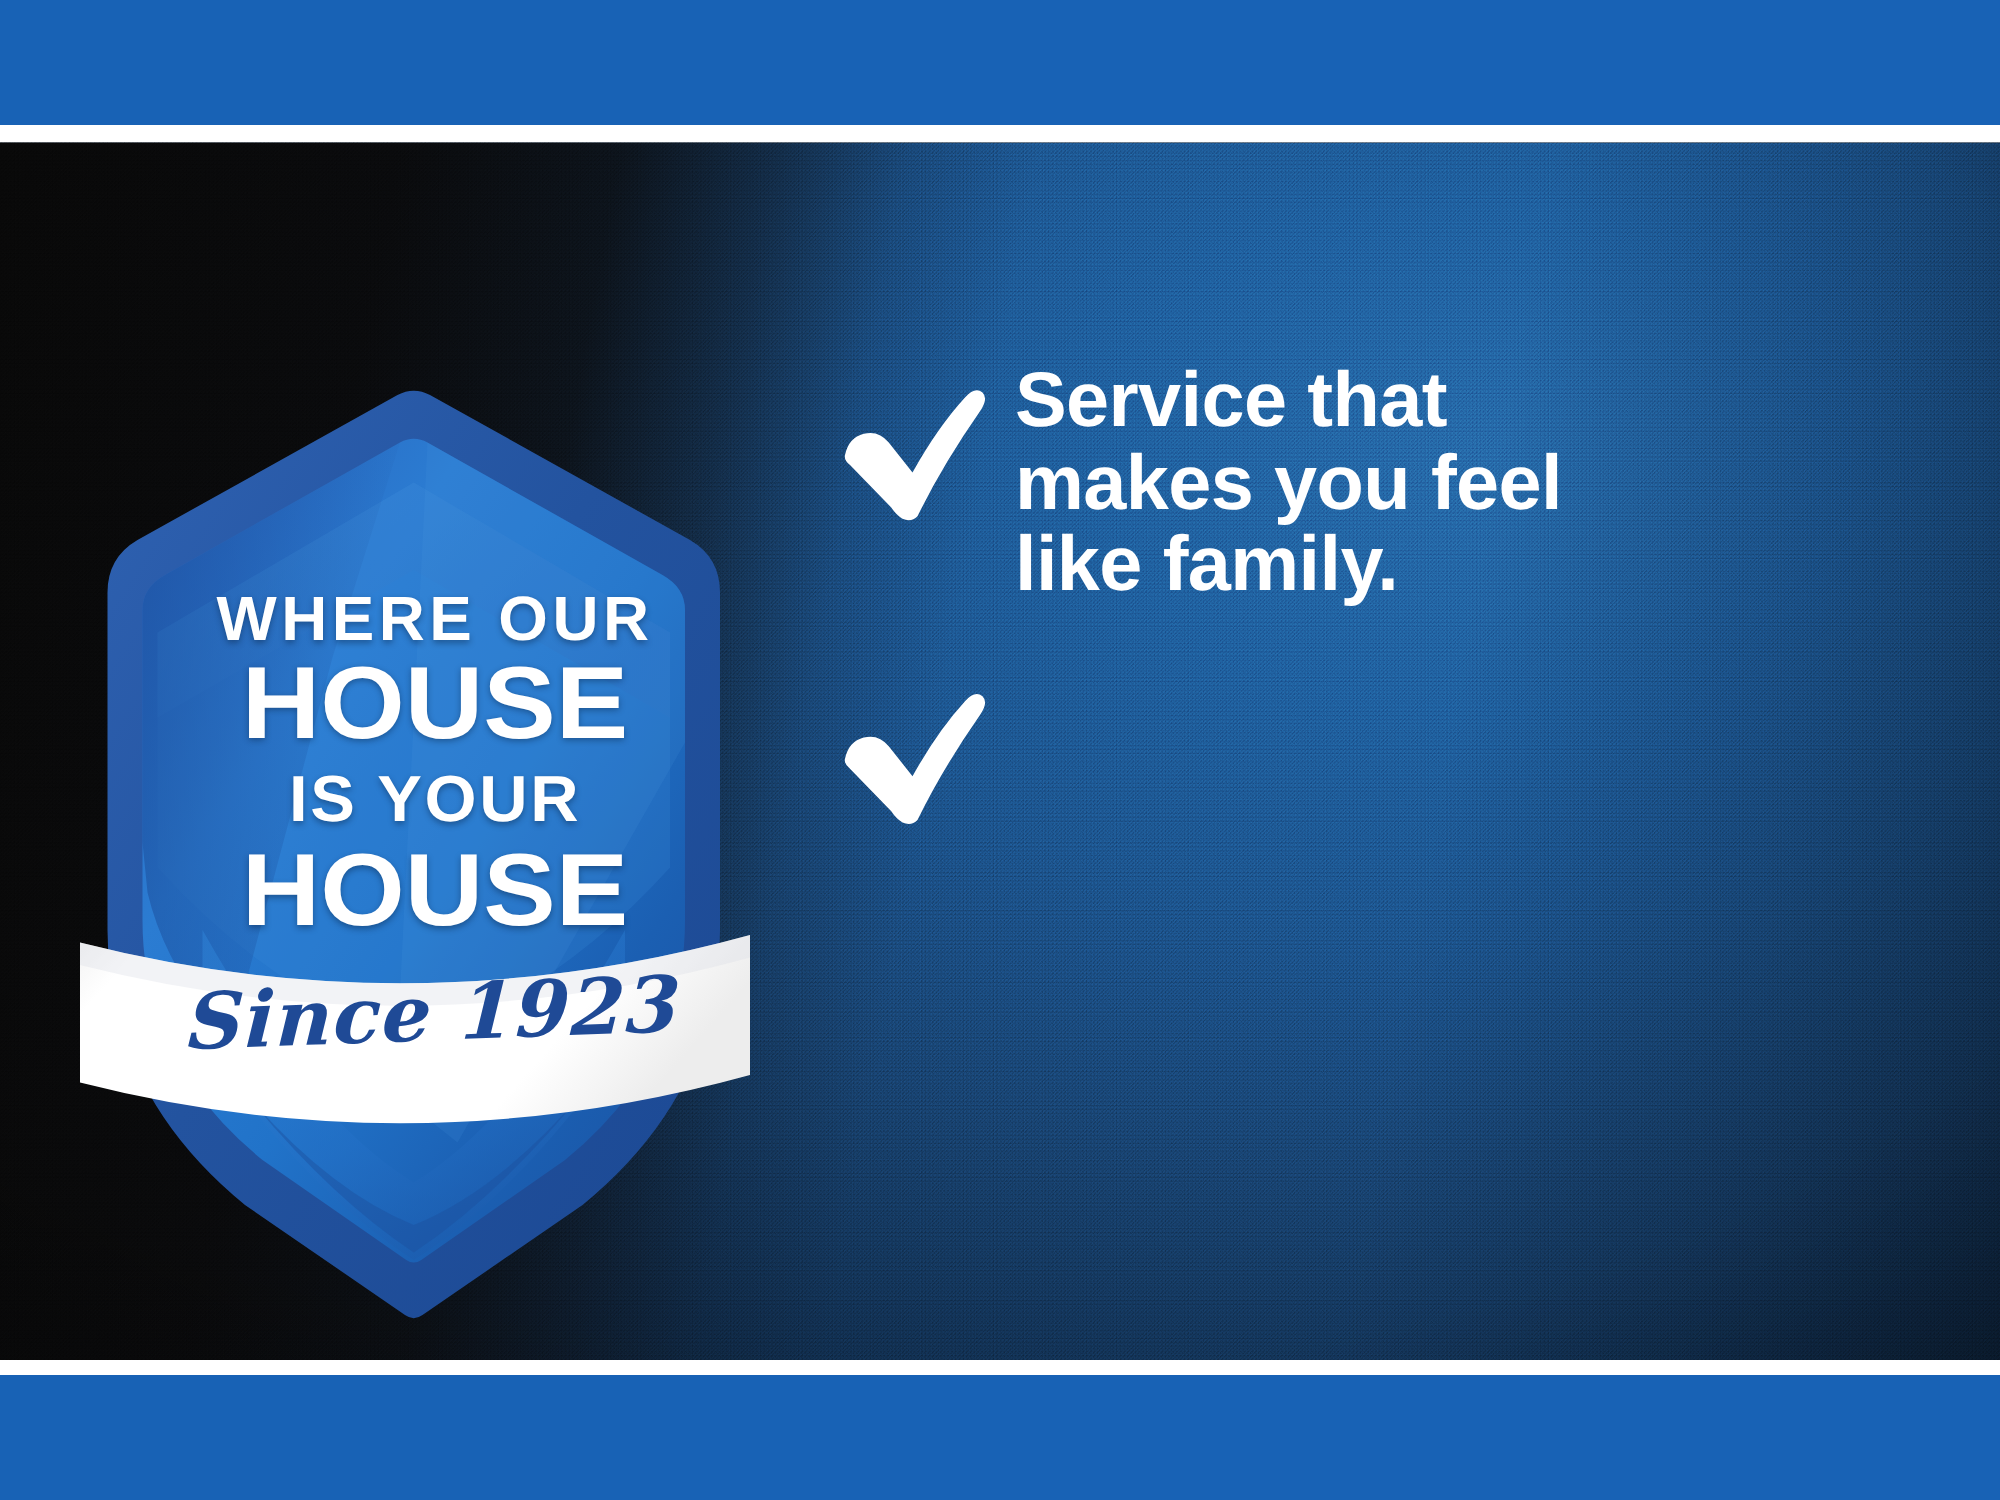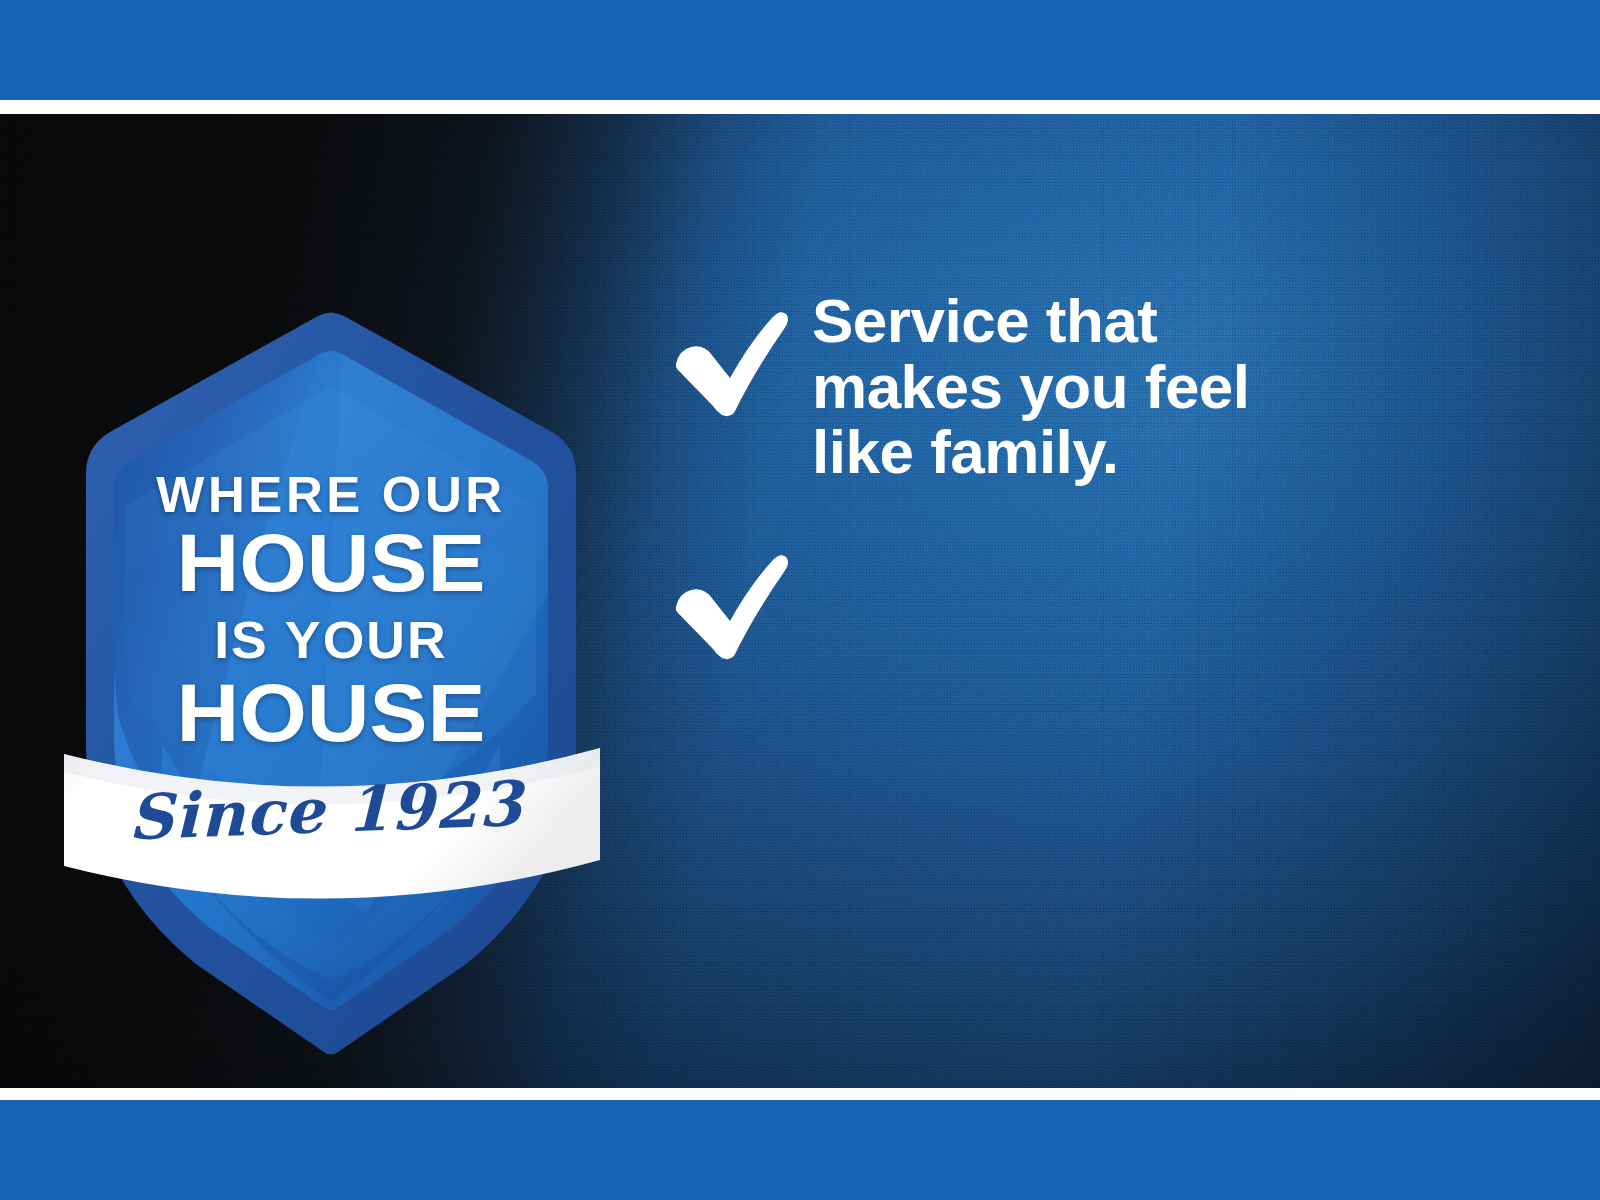--- a/index.html
+++ b/index.html
@@ -83,21 +83,21 @@
   }
 
   
   .badge{
     position:absolute;left:66px;top:160px;
     width:530px;height:780px;
   }
   .badge svg{display:block;width:100%;height:100%;overflow:visible;}
 
   .logo-text{
-    position:absolute;left:0;top:0;width:530px;height:780px;
+    position:absolute;left:17px;top:0;width:530px;height:780px;
     pointer-events:none;
   }
   .logo-line{
     position:absolute;width:100%;text-align:center;color:#ffffff;
     font-family:"Liberation Sans","DejaVu Sans",sans-serif;
     font-weight:bold;line-height:1;white-space:nowrap;
     text-shadow:0 2px 5px rgba(6,24,52,.40);
   }
   .logo-l1{top:196px;font-size:50px;letter-spacing:3.5px;transform:scaleX(1.02);}
   .logo-l2{top:248px;font-size:82px;letter-spacing:0px;transform:scaleX(1.06);}

